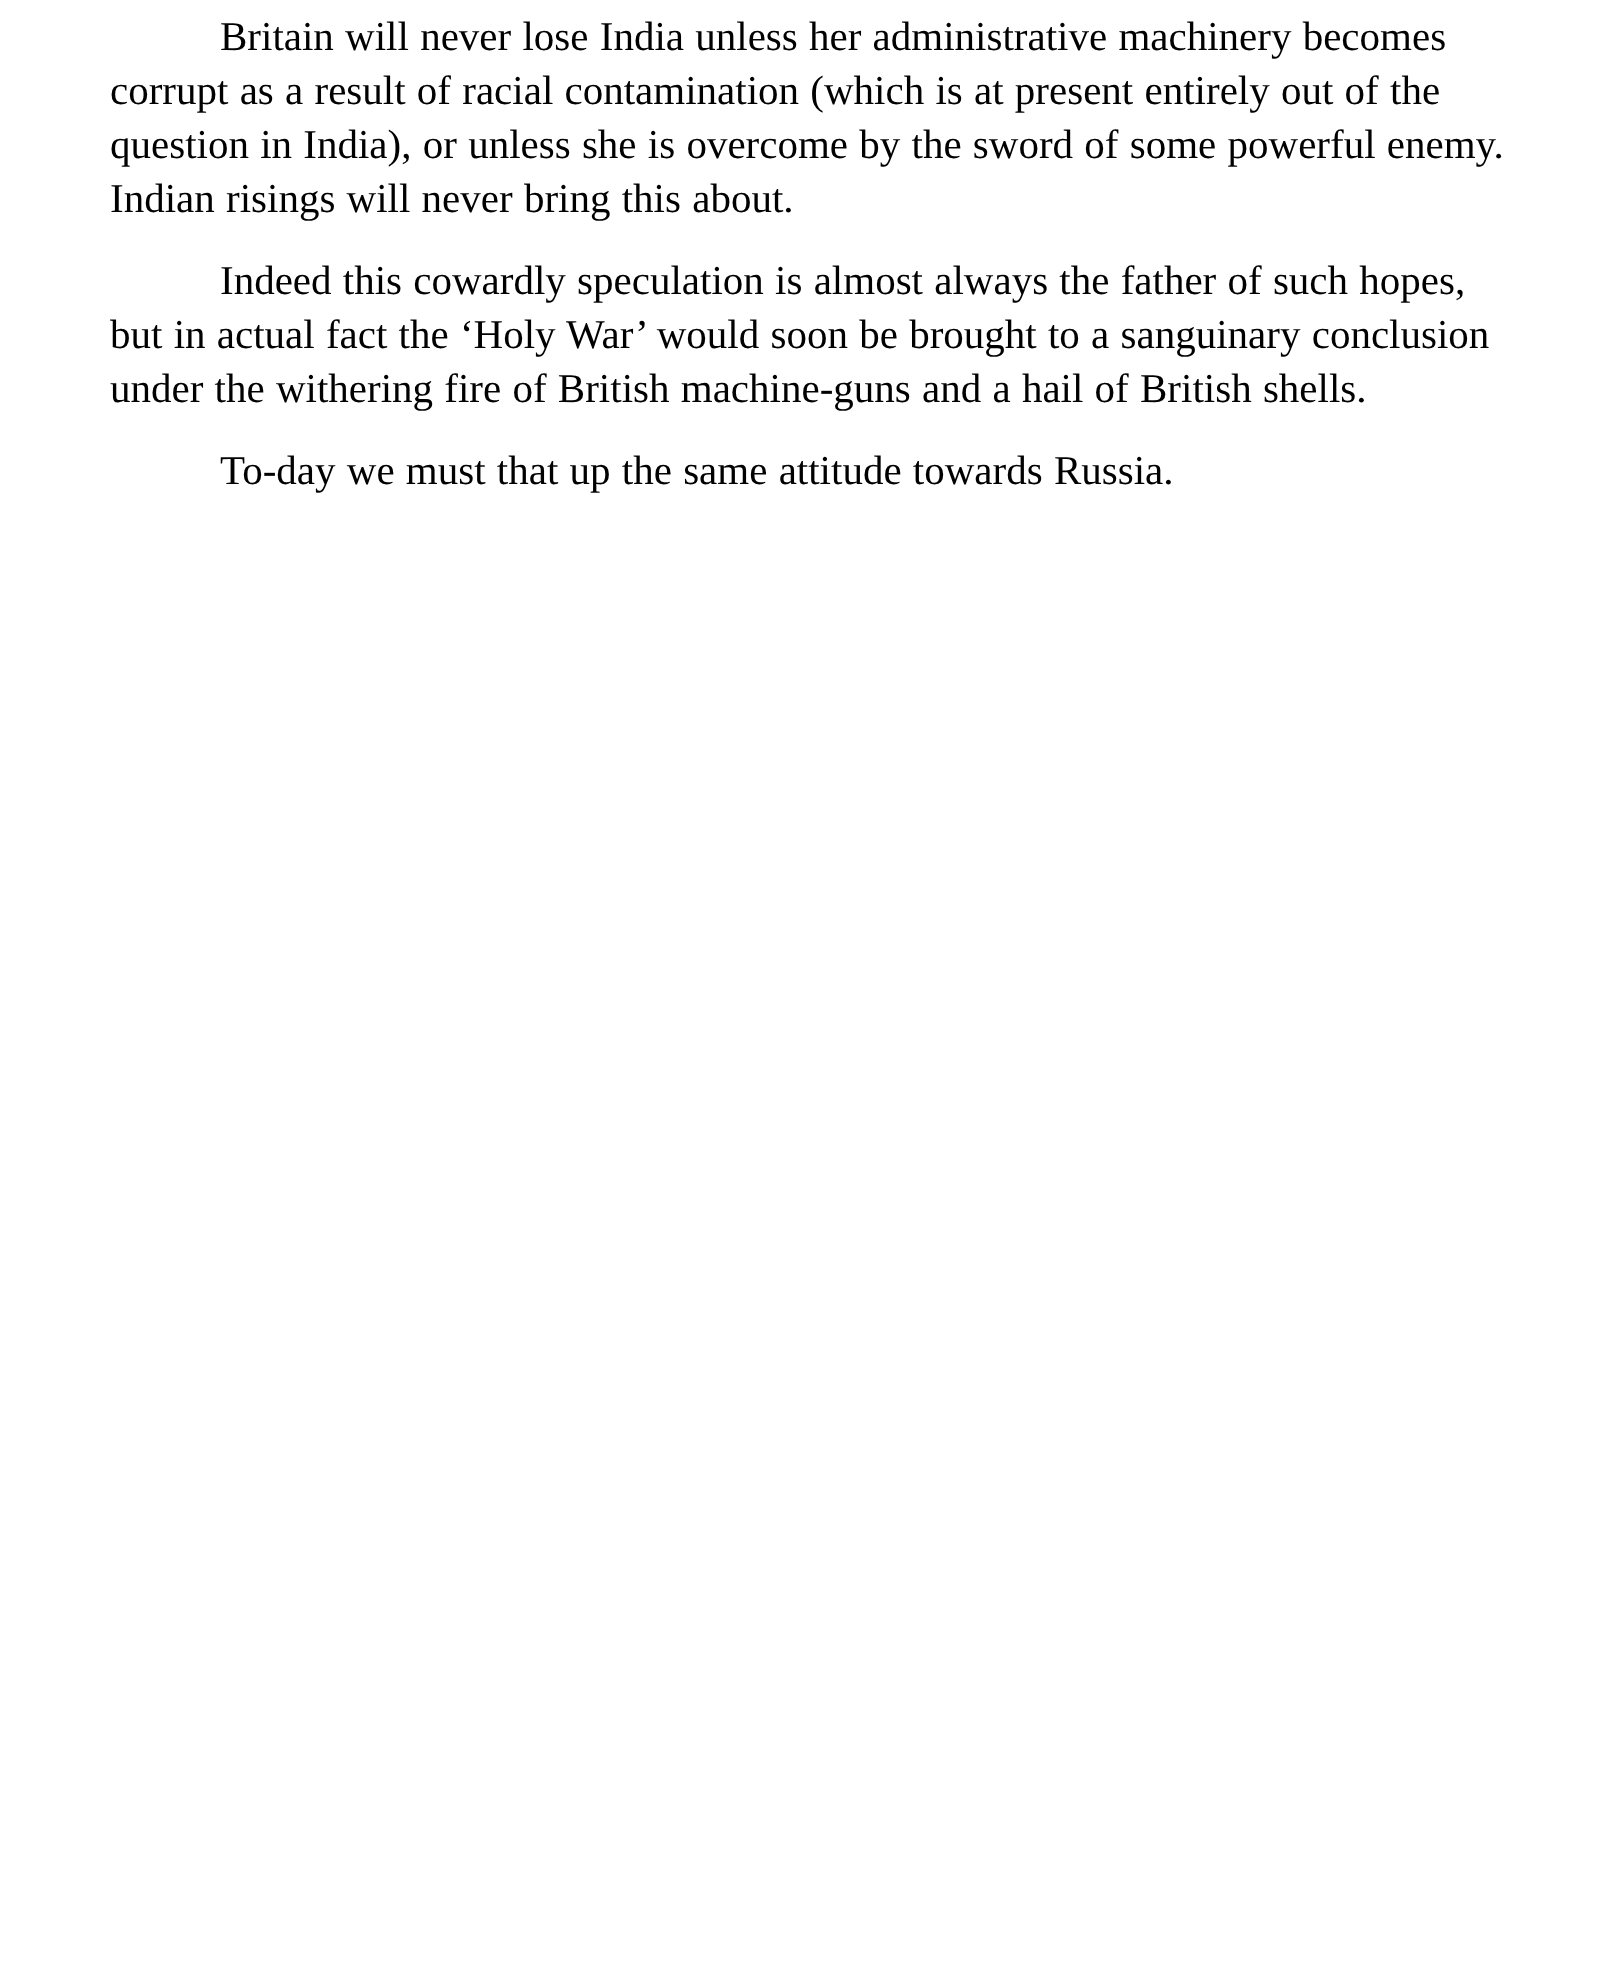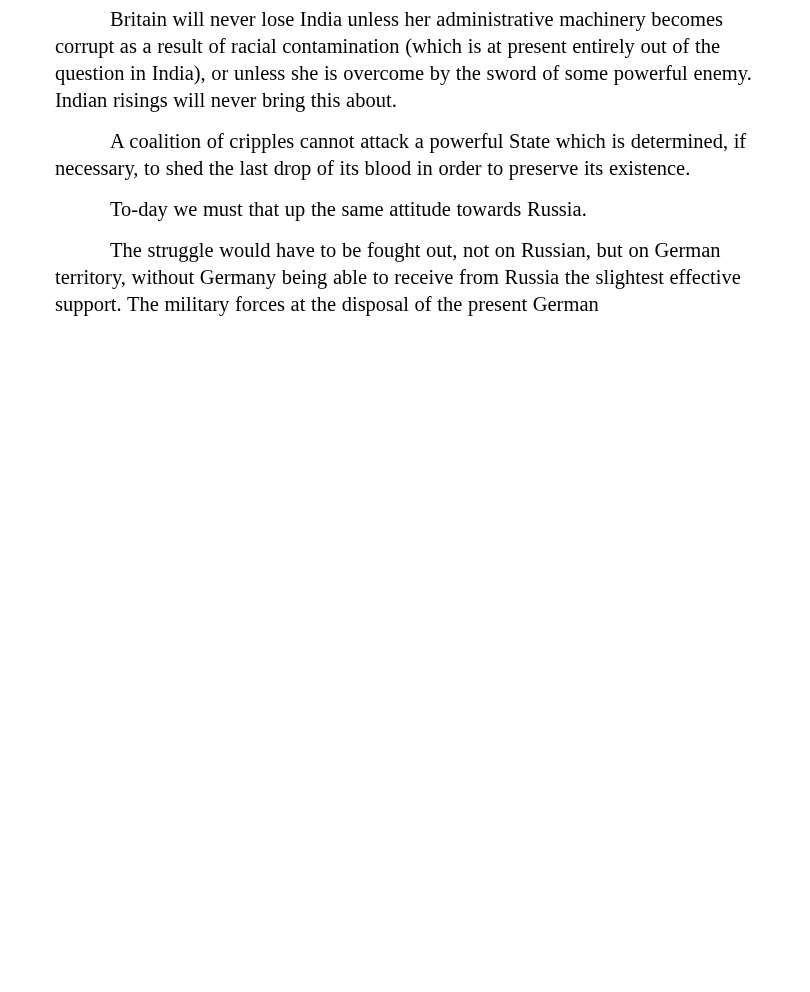--- a/index.html
+++ b/index.html
@@ -30,16 +30,15 @@
     letter-spacing: 0;
     word-spacing: 0.5px;
     font-family: Liberation Serif, serif;
   }
 </style>
 </head>
 <body>
 
 <div class="page">
   <p>Britain will never lose India unless her administrative machinery becomes corrupt as a result of racial contamination (which is at present entirely out of the question in India), or unless she is overcome by the sword of some powerful enemy. Indian risings will never bring this about.</p>
-  <p>A coalition of cripples cannot attack a powerful State which is determined, if necessary, to shed the last drop of its blood in order to preserve its existence.</p>
+  <p>Indeed this cowardly speculation is almost always the father of such hopes, but in actual fact the ‘Holy War’ would soon be brought to a sanguinary conclusion under the withering fire of British machine-guns and a hail of British shells.</p>
   <p>To-day we must that up the same attitude towards Russia.</p>
-  <p>The struggle would have to be fought out, not on Russian, but on German territory, without Germany being able to receive from Russia the slightest effective support. The military forces at the disposal of the present German</p>
 </div>
 
 </body></html>

